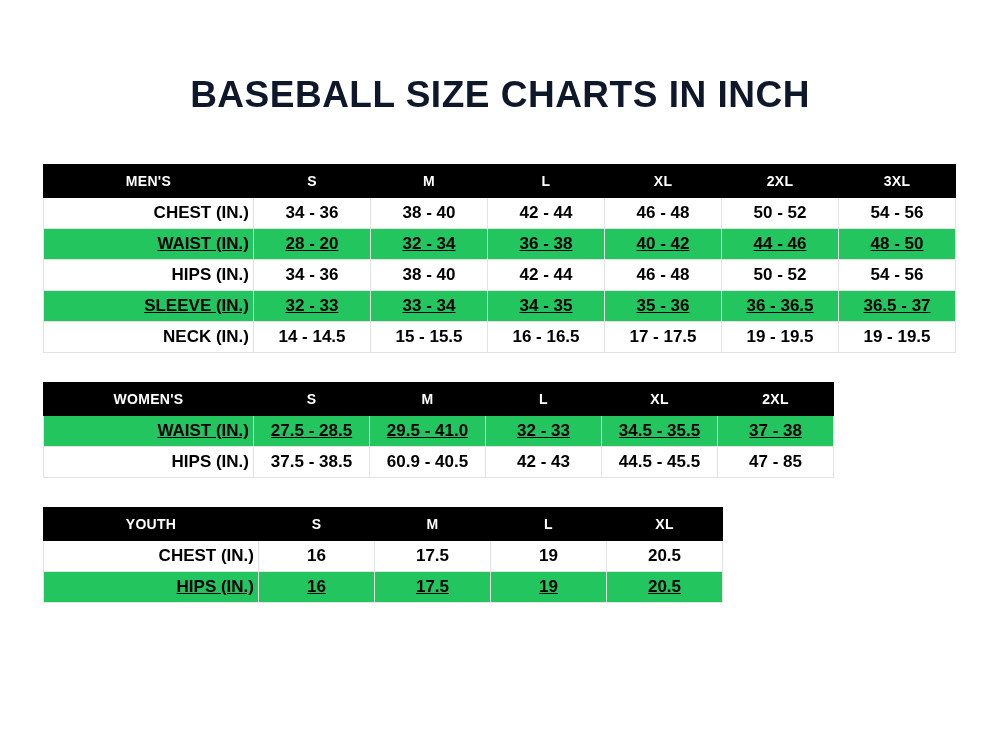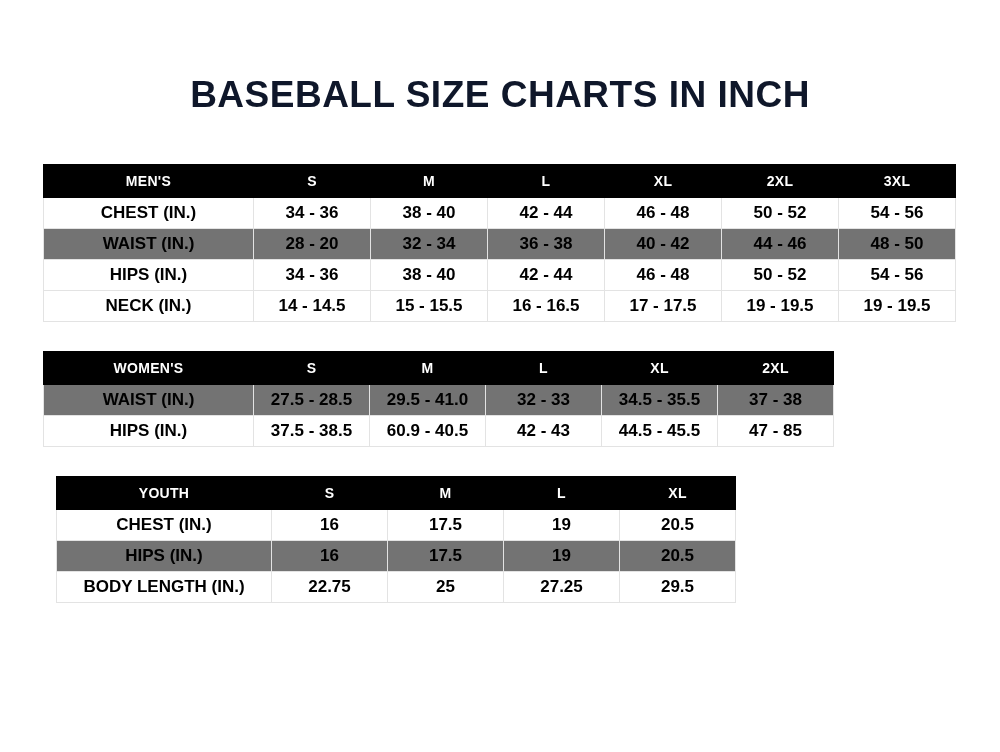--- a/index.html
+++ b/index.html
@@ -56,37 +56,38 @@
   }
   .chart thead th {
     background: #000000;
     color: #ffffff;
     border: 1px solid #000000;
     font-size: 14px;
     height: 33px;
     letter-spacing: 0.3px;
   }
   .chart tbody tr.alt td {
-    background: #737373;
+    background: #22c55e;
+    text-decoration: underline;
   }
   .chart tbody tr td:first-child {
-    text-align: center;
+    text-align: right;
   }
   
   #mens-table { width: 912px; }
   #mens-table col.label { width: 210px; }
   #mens-table col.size  { width: 117px; }
 
   
   #womens-table { width: 790px; margin-top: 10px; }
   #womens-table col.label { width: 210px; }
   #womens-table col.size  { width: 116px; }
 
   
-  #youth-table { width: 680px; margin-left: 13px; }
+  #youth-table { width: 680px; }
   #youth-table col.label { width: 215px; }
   #youth-table col.size  { width: 116px; }
 </style>
 </head>
 <body>
 
 <div class="page">
 
   <h1 class="title">BASEBALL SIZE CHARTS IN INCH</h1>
 
@@ -134,20 +135,29 @@
         </tr>
         <tr>
           <td>HIPS (IN.)</td>
           <td>34 - 36</td>
           <td>38 - 40</td>
           <td>42 - 44</td>
           <td>46 - 48</td>
           <td>50 - 52</td>
           <td>54 - 56</td>
         </tr>
+        <tr class="alt">
+          <td>SLEEVE (IN.)</td>
+          <td>32 - 33</td>
+          <td>33 - 34</td>
+          <td>34 - 35</td>
+          <td>35 - 36</td>
+          <td>36 - 36.5</td>
+          <td>36.5 - 37</td>
+        </tr>
         <tr>
           <td>NECK (IN.)</td>
           <td>14 - 14.5</td>
           <td>15 - 15.5</td>
           <td>16 - 16.5</td>
           <td>17 - 17.5</td>
           <td>19 - 19.5</td>
           <td>19 - 19.5</td>
         </tr>
       </tbody>
@@ -217,24 +227,17 @@
           <td>19</td>
           <td>20.5</td>
         </tr>
         <tr class="alt">
           <td>HIPS (IN.)</td>
           <td>16</td>
           <td>17.5</td>
           <td>19</td>
           <td>20.5</td>
         </tr>
-        <tr>
-          <td>BODY LENGTH (IN.)</td>
-          <td>22.75</td>
-          <td>25</td>
-          <td>27.25</td>
-          <td>29.5</td>
-        </tr>
       </tbody>
     </table>
 
   </div>
 </div>
 
 </body></html>

